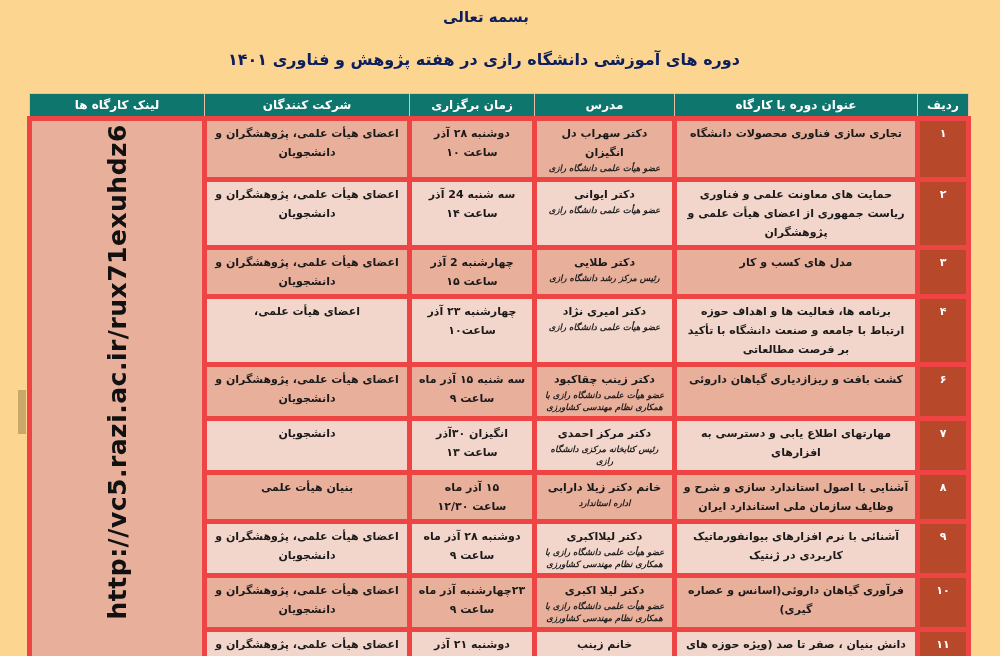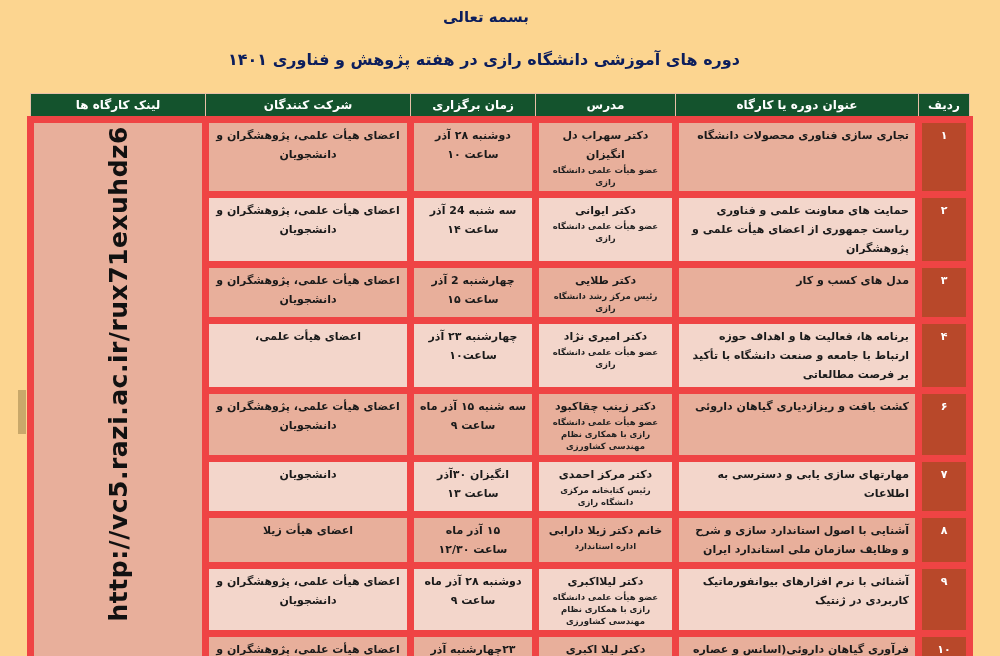--- a/index.html
+++ b/index.html
@@ -24,41 +24,41 @@
     background:#c9a86a;
   }
   table.schedule {
     position:absolute; left:27px; top:93px;
     width:939px;
     border-collapse:collapse;
     direction:rtl;
     table-layout:fixed;
   }
   table.schedule th {
-    background:#14532d; color:#fff;
+    background:#0f766e; color:#fff;
     font-size:12px; font-weight:bold;
     height:22px; padding:0;
     border:1px solid #e8c0a8;
   }
   table.schedule td {
-    border:7px solid #ef4444;
+    border:5px solid #ef4444;
     padding:3px 6px;
     font-size:11px; font-weight:bold; color:#1a1a1a;
     vertical-align:top;
     line-height:19px;
   }
   tr.odd td { background:#e8af9b; }
   tr.even td { background:#f3d6cb; }
   td.num {
     background:#b8482a !important; color:#fff !important;
     text-align:center; font-size:12px;
   }
-  td.title { text-align:right; }
+  td.title { text-align:center; }
   td.center { text-align:center; }
-  .sub { font-size:8.5px; line-height:12px; font-weight:bold; color:#222; display:block; }
+  .sub { font-size:8.5px; line-height:12px; font-weight:bold; color:#222; display:block;font-style:italic; }
   td.link-cell {
     background:#e8af9b !important;
     vertical-align:middle; text-align:center;
     padding:0;
   }
   .link-text {
     display:inline-block;
     writing-mode:vertical-rl;
     transform:rotate(180deg);
     font-family:"DejaVu Sans", sans-serif;
@@ -162,21 +162,21 @@
       </td>
       <td class="center">
         <div>سه شنبه ۱۵ آذر ماه</div>
         <div>ساعت ۹</div>
       </td>
       <td class="center">اعضای هیأت علمی، پژوهشگران و دانشجویان</td>
     </tr>
 
     <tr class="even" style="height:53px">
       <td class="num">۷</td>
-      <td class="title">مهارتهای سازی یابی و دسترسی به اطلاعات</td>
+      <td class="title">مهارتهای اطلاع یابی و دسترسی به افزارهای</td>
       <td class="center">
         <span>دکتر مرکز احمدی</span>
         <span class="sub">رئیس کتابخانه مرکزی دانشگاه رازی</span>
       </td>
       <td class="center">
         <div>انگیزان ۳۰آذر</div>
         <div>ساعت ۱۳</div>
       </td>
       <td class="center">دانشجویان</td>
     </tr>
@@ -185,21 +185,21 @@
       <td class="num">۸</td>
       <td class="title">آشنایی با اصول استاندارد سازی و شرح و وظایف سازمان ملی استاندارد ایران</td>
       <td class="center">
         <span>خانم دکتر زیلا دارابی</span>
         <span class="sub">اداره استاندارد</span>
       </td>
       <td class="center">
         <div>۱۵ آذر ماه</div>
         <div>ساعت ۱۲/۳۰</div>
       </td>
-      <td class="center">اعضای هیأت زیلا</td>
+      <td class="center">بنیان هیأت علمی</td>
     </tr>
 
     <tr class="even" style="height:50px">
       <td class="num">۹</td>
       <td class="title">آشنائی با نرم افزارهای بیوانفورماتیک کاربردی در ژنتیک</td>
       <td class="center">
         <span>دکتر لیلااکبری</span>
         <span class="sub">عضو هیأت علمی دانشگاه رازی با همکاری نظام مهندسی کشاورزی</span>
       </td>
       <td class="center">

